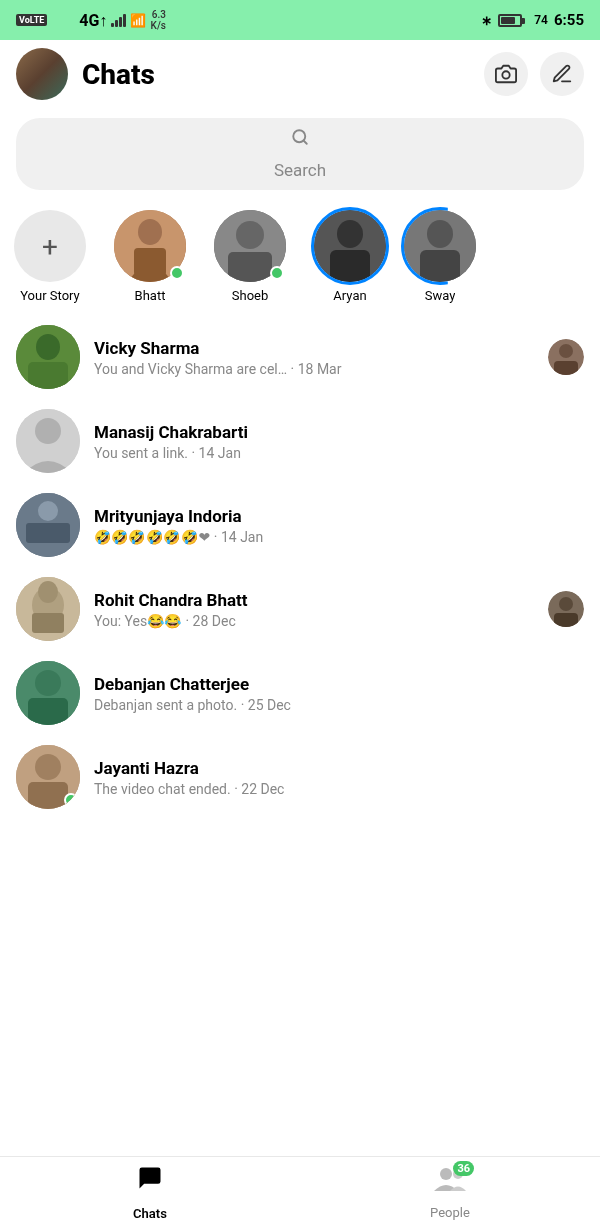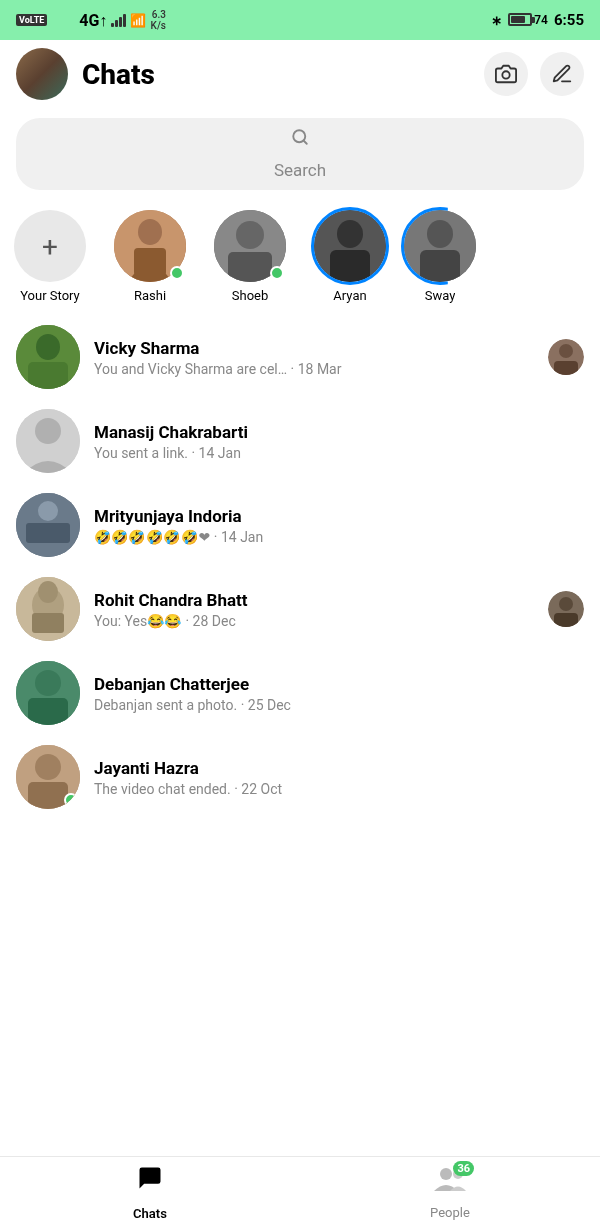--- a/index.html
+++ b/index.html
@@ -52,22 +52,22 @@
     .speed-text { font-size: 10px; color: #333; font-weight: 500; line-height: 1.1; }
     .status-right {
       display: flex;
       align-items: center;
       gap: 6px;
       font-size: 13px;
       font-weight: 600;
     }
     .battery-container {
       display: flex;
-      align-items: flex-start;
-      gap: 2px;
+      align-items: flex-end;
+      gap: 12px;
     }
     .battery-icon {
       width: 24px;
       height: 13px;
       border: 2px solid #333;
       border-radius: 2px;
       position: relative;
       display: flex;
       align-items: center;
       padding: 1px;
@@ -406,21 +406,21 @@
 
         <svg width="72" height="72" viewBox="0 0 72 72">
           <rect width="72" height="72" fill="#c8956c"></rect>
           <ellipse cx="36" cy="22" rx="12" ry="13" fill="#a07050"></ellipse>
           <path d="M14 72 Q36 38 58 72" fill="#8b5a30"></path>
           <rect x="20" y="38" width="32" height="28" rx="4" fill="#8b5a30"></rect>
         </svg>
       </div>
       <div class="online-dot"></div>
     </div>
-    <span class="story-name">Rashi</span>
+    <span class="story-name">Bhatt</span>
   </div>
 
   <div class="story-item">
     <div class="story-avatar-wrapper">
       <div class="story-avatar av-shoeb">
         <svg width="72" height="72" viewBox="0 0 72 72">
           <rect width="72" height="72" fill="#888"></rect>
           <ellipse cx="36" cy="25" rx="14" ry="14" fill="#666"></ellipse>
           <rect x="14" y="42" width="44" height="32" rx="5" fill="#555"></rect>
         </svg>
@@ -561,21 +561,21 @@
     <div class="chat-avatar av-jayanti" style="position:relative;">
       <svg width="64" height="64" viewBox="0 0 64 64">
         <rect width="64" height="64" fill="#c0a080"></rect>
         <ellipse cx="32" cy="22" rx="13" ry="13" fill="#a08060"></ellipse>
         <rect x="12" y="37" width="40" height="30" rx="5" fill="#907050"></rect>
       </svg>
       <div class="chat-online-dot"></div>
     </div>
     <div class="chat-info">
       <div class="chat-name">Jayanti Hazra</div>
-      <div class="chat-preview">The video chat ended. · 22 Oct</div>
+      <div class="chat-preview">The video chat ended. · 22 Dec</div>
     </div>
     <div class="chat-meta">
     </div>
   </div>
 
 </div>
 
 <div class="bottom-spacer"></div>
 
 <div class="bottom-nav">

